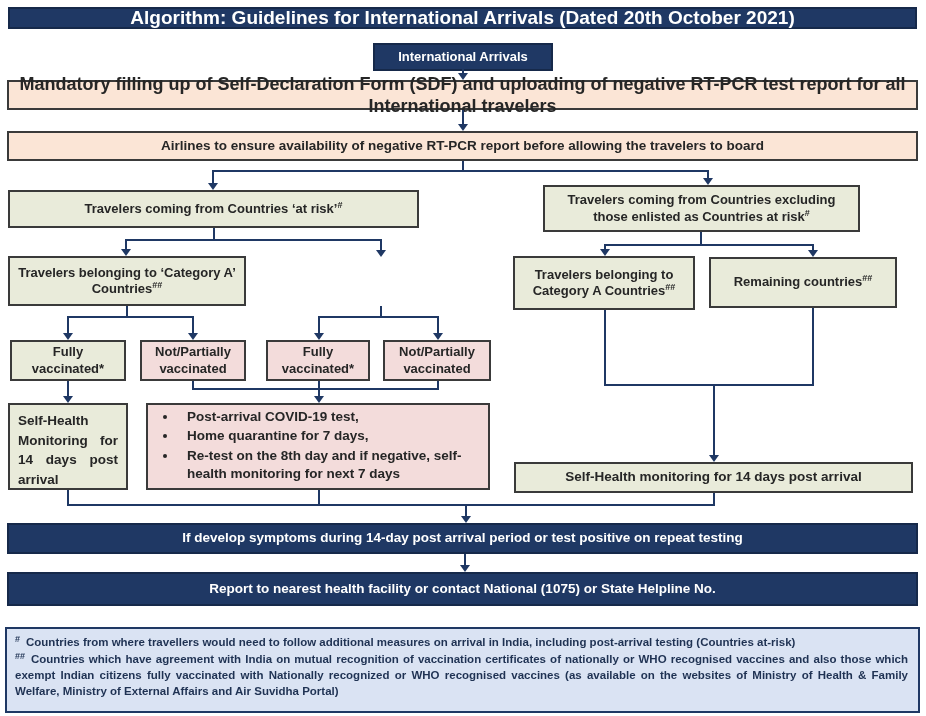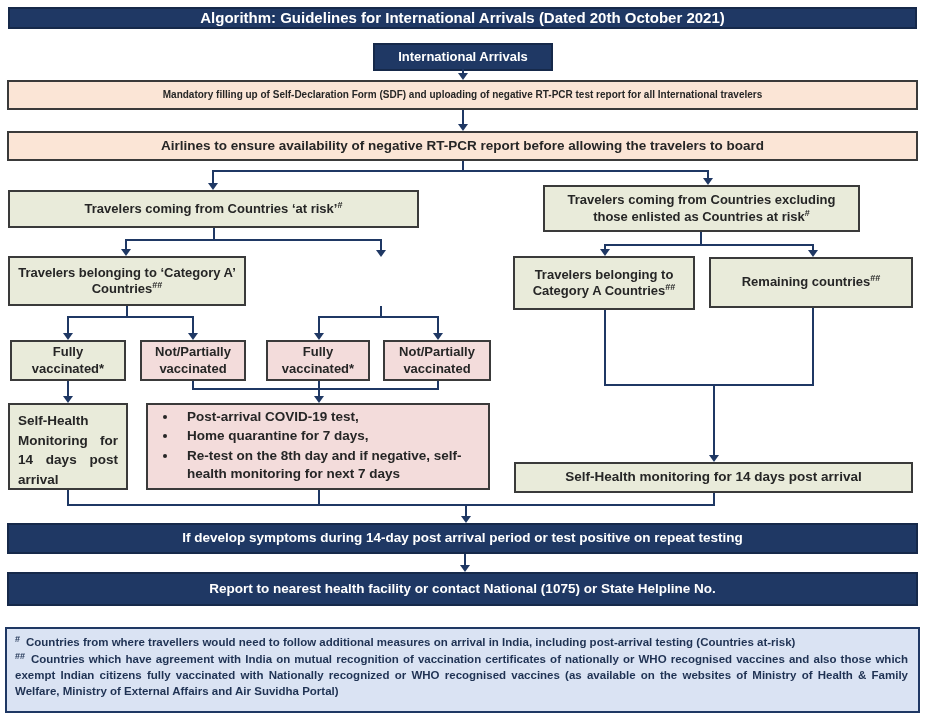--- a/index.html
+++ b/index.html
@@ -36,28 +36,28 @@
   }
   .fn-row { white-space:nowrap; overflow:hidden; }
   .fn-para { text-align:justify; }
   .fn-marker { font-size:9px; vertical-align:4px; margin-right:6px; }
 </style>
 </head>
 <body>
 
 <div class="stage">
 
-  <div class="box navy" style="left:8px;top:7px;width:909px;height:22px;font-size:15px;">Algorithm: Guidelines for International Arrivals (Dated 20th October 2021)</div>
+  <div class="box navy" style="left:8px;top:7px;width:909px;height:22px;font-size:19px;">Algorithm: Guidelines for International Arrivals (Dated 20th October 2021)</div>
 
   <div class="box navy" style="left:373px;top:43px;width:180px;height:28px;">International Arrivals</div>
 
   <div class="vl" style="left:462px;top:67px;height:7px;"></div>
   <div class="ah" style="left:458px;top:73px;"></div>
 
-  <div class="box peach" style="left:7px;top:80px;width:911px;height:30px;font-size:10px;">Mandatory filling up of Self-Declaration Form (SDF) and uploading of negative RT-PCR test report for all International travelers</div>
+  <div class="box peach" style="left:7px;top:80px;width:911px;height:30px;font-size:18px;">Mandatory filling up of Self-Declaration Form (SDF) and uploading of negative RT-PCR test report for all International travelers</div>
 
   <div class="vl" style="left:462px;top:110px;height:14px;"></div>
   <div class="ah" style="left:458px;top:124px;"></div>
 
   <div class="box peach" style="left:7px;top:131px;width:911px;height:30px;font-size:13.5px;">Airlines to ensure availability of negative RT-PCR report before allowing the travelers to board</div>
 
   <div class="vl" style="left:462px;top:161px;height:11px;"></div>
   <div class="hl" style="left:212px;top:170px;width:497px;"></div>
   <div class="vl" style="left:212px;top:170px;height:13px;"></div>
   <div class="ah" style="left:208px;top:183px;"></div>
@@ -84,21 +84,21 @@
   <div class="ah" style="left:600px;top:249px;"></div>
   <div class="vl" style="left:812px;top:244px;height:6px;"></div>
   <div class="ah" style="left:808px;top:250px;"></div>
 
   <div class="box green" style="left:8px;top:256px;width:238px;height:50px;">
     <span><span>Travelers belonging to ‘Category A’ Countries</span><sup>##</sup></span>
   </div>
   <div class="box green" style="left:513px;top:256px;width:182px;height:54px;">
     <span><span>Travelers belonging to Category A Countries</span><sup>##</sup></span>
   </div>
-  <div class="box green" style="left:709px;top:257px;width:204px;height:51px;">
+  <div class="box green" style="left:709px;top:257px;width:188px;height:51px;">
     <span><span>Remaining countries</span><sup>##</sup></span>
   </div>
 
   <div class="vl" style="left:126px;top:306px;height:12px;"></div>
   <div class="hl" style="left:67px;top:316px;width:127px;"></div>
   <div class="vl" style="left:67px;top:316px;height:17px;"></div>
   <div class="ah" style="left:63px;top:333px;"></div>
   <div class="vl" style="left:192px;top:316px;height:17px;"></div>
   <div class="ah" style="left:188px;top:333px;"></div>
 

